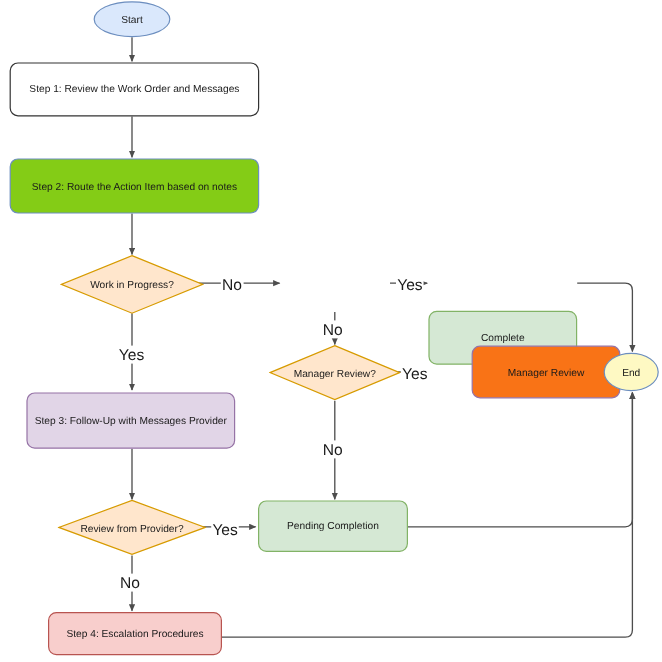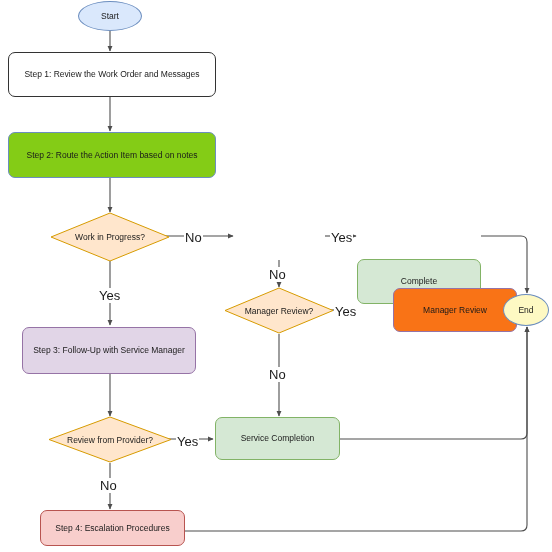--- a/index.html
+++ b/index.html
@@ -107,33 +107,33 @@
     <span>Manager Review</span>
   </div>
 
   <div class="node ellipse" style="left:503px;top:294px;width:46px;height:32px;
               background:#fef9c3;border-color:#6c8ebf;">
     <span>End</span>
   </div>
 
   <div class="node rbox" style="left:22px;top:327px;width:174px;height:47px;
               background:#e1d5e7;border-color:#9673a6;">
-    <span>Step 3: Follow-Up with Service Manager</span>
+    <span>Step 3: Follow-Up with Messages Provider</span>
   </div>
 
   <div class="diamond-wrap" style="left:48px;top:416px;width:124px;height:47px;">
     <svg width="124" height="47">
       <polygon points="62,1 123,23.5 62,46 1,23.5" fill="#ffe6cc" stroke="#d79b00" stroke-width="1"></polygon>
     </svg>
     <div class="diamond-label">Review from Provider?</div>
   </div>
 
   <div class="node rbox" style="left:215px;top:417px;width:125px;height:43px;
               background:#d5e8d4;border-color:#82b366;">
-    <span>Service Completion</span>
+    <span>Pending Completion</span>
   </div>
 
   <div class="node rbox" style="left:40px;top:510px;width:145px;height:36px;
               background:#f8cecc;border-color:#b85450;">
     <span>Step 4: Escalation Procedures</span>
   </div>
 
   <div class="edge-label" style="left:184px;top:230px;">No</div>
   <div class="edge-label" style="left:98px;top:288px;">Yes</div>
   <div class="edge-label" style="left:330px;top:230px;">Yes</div>

